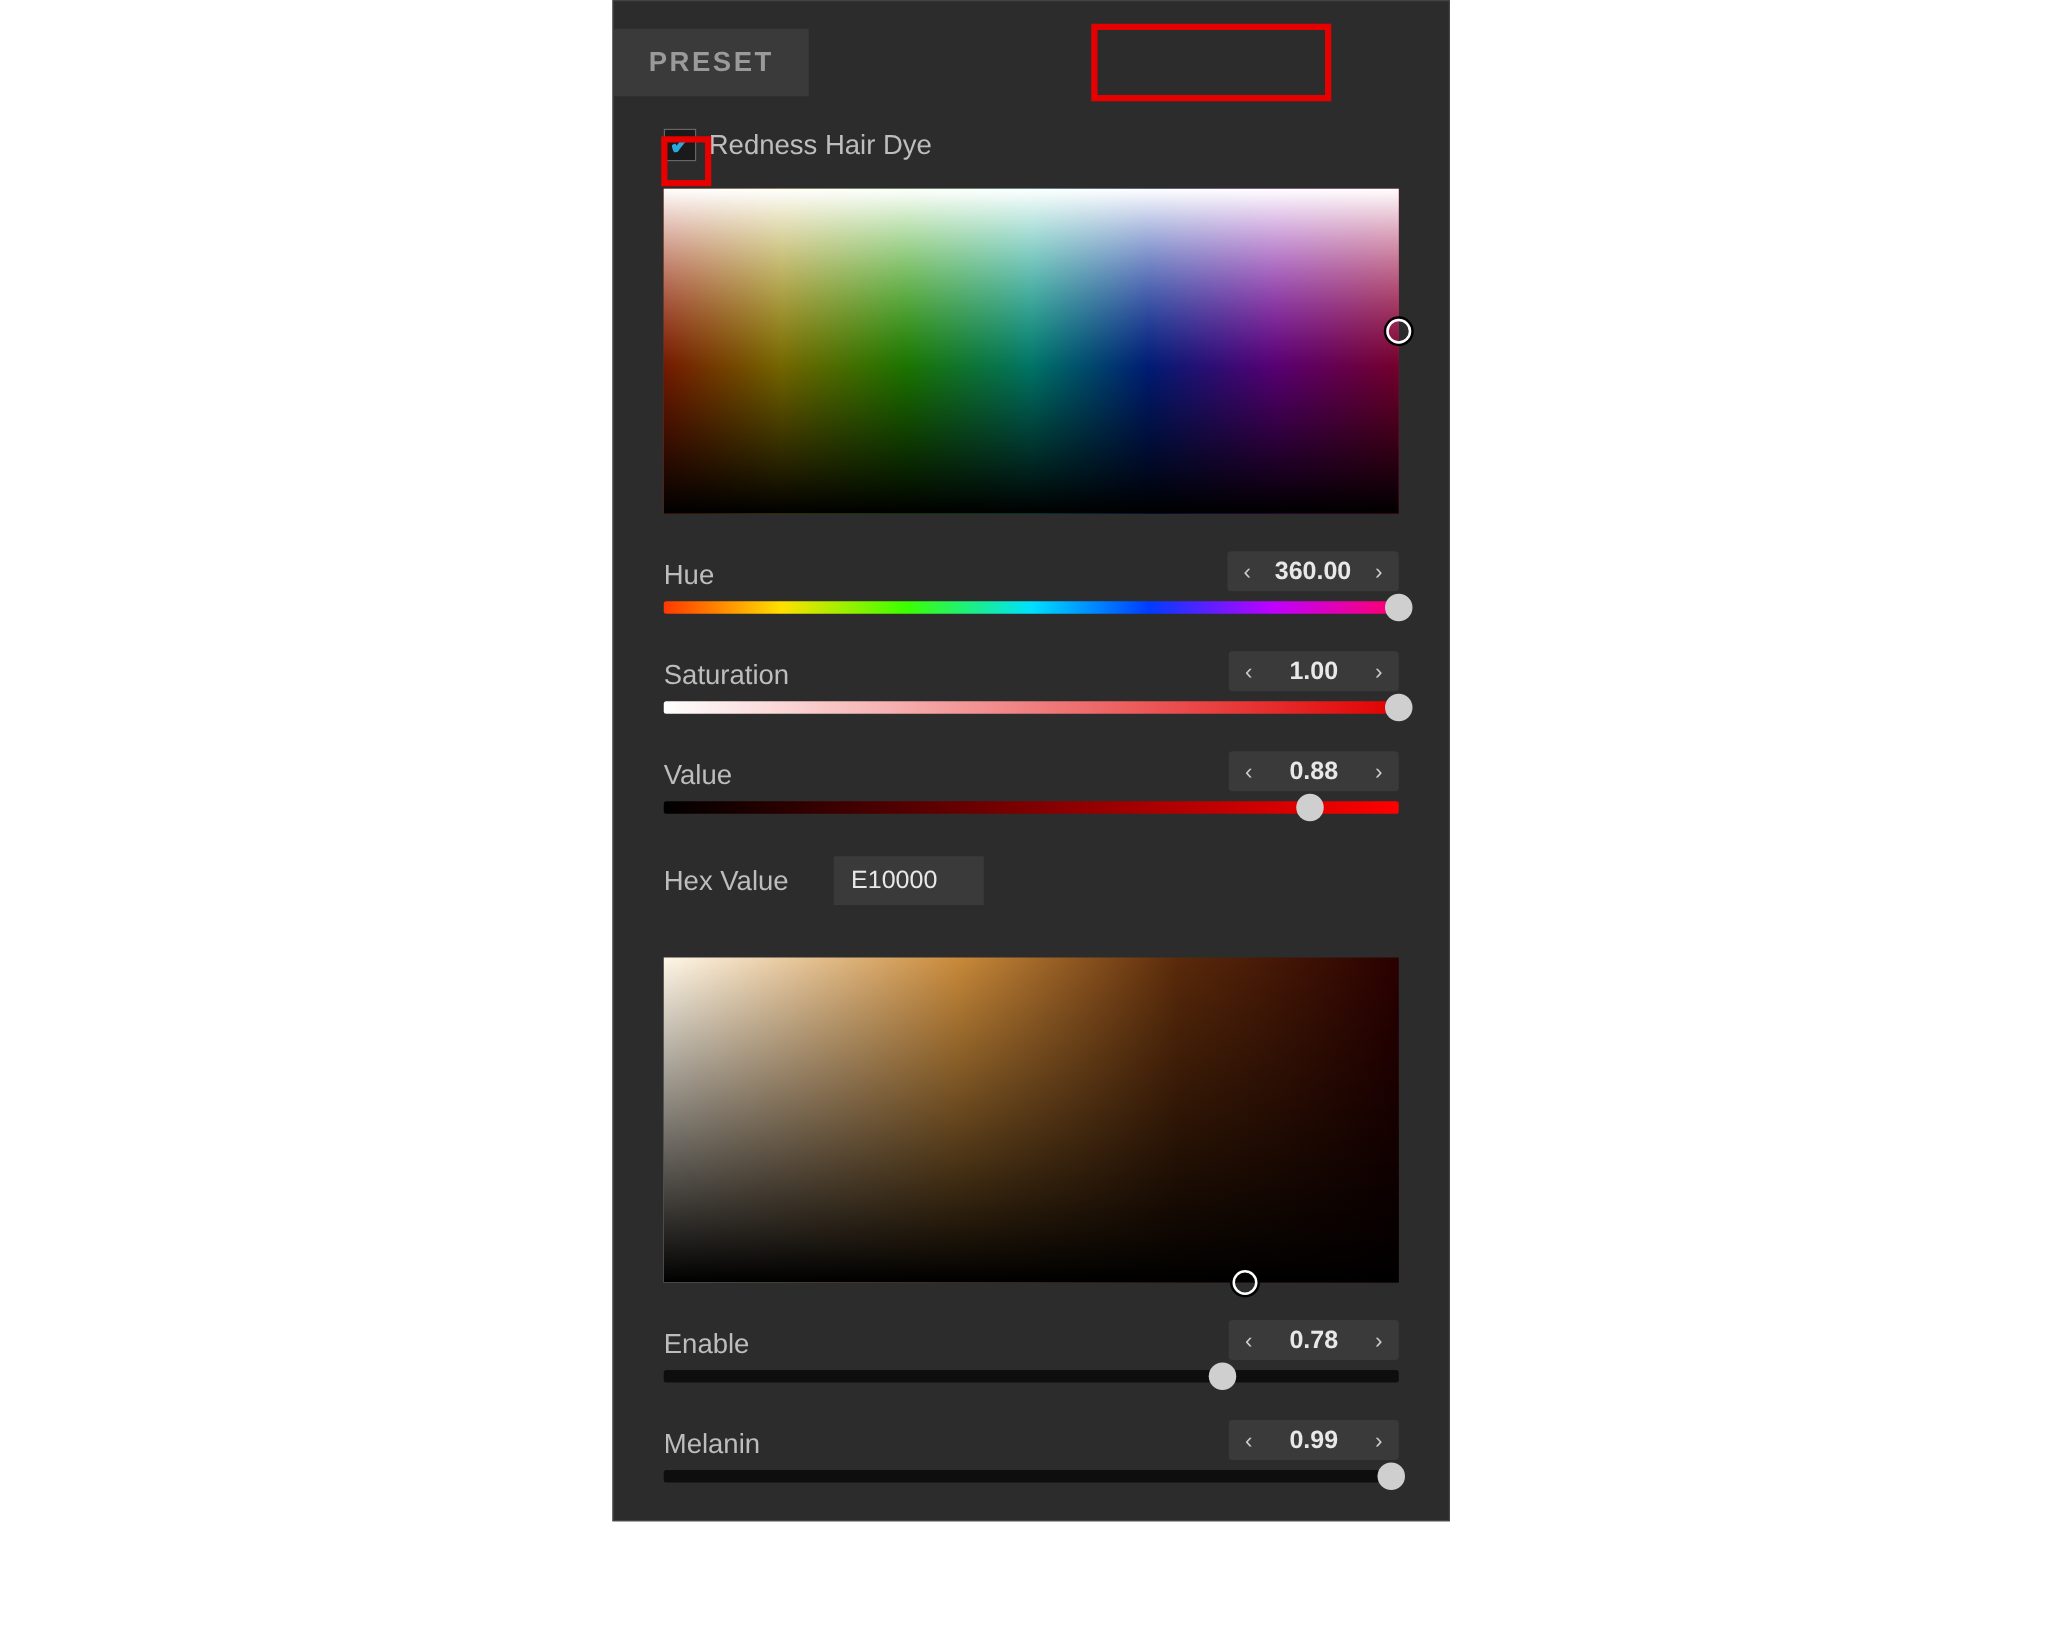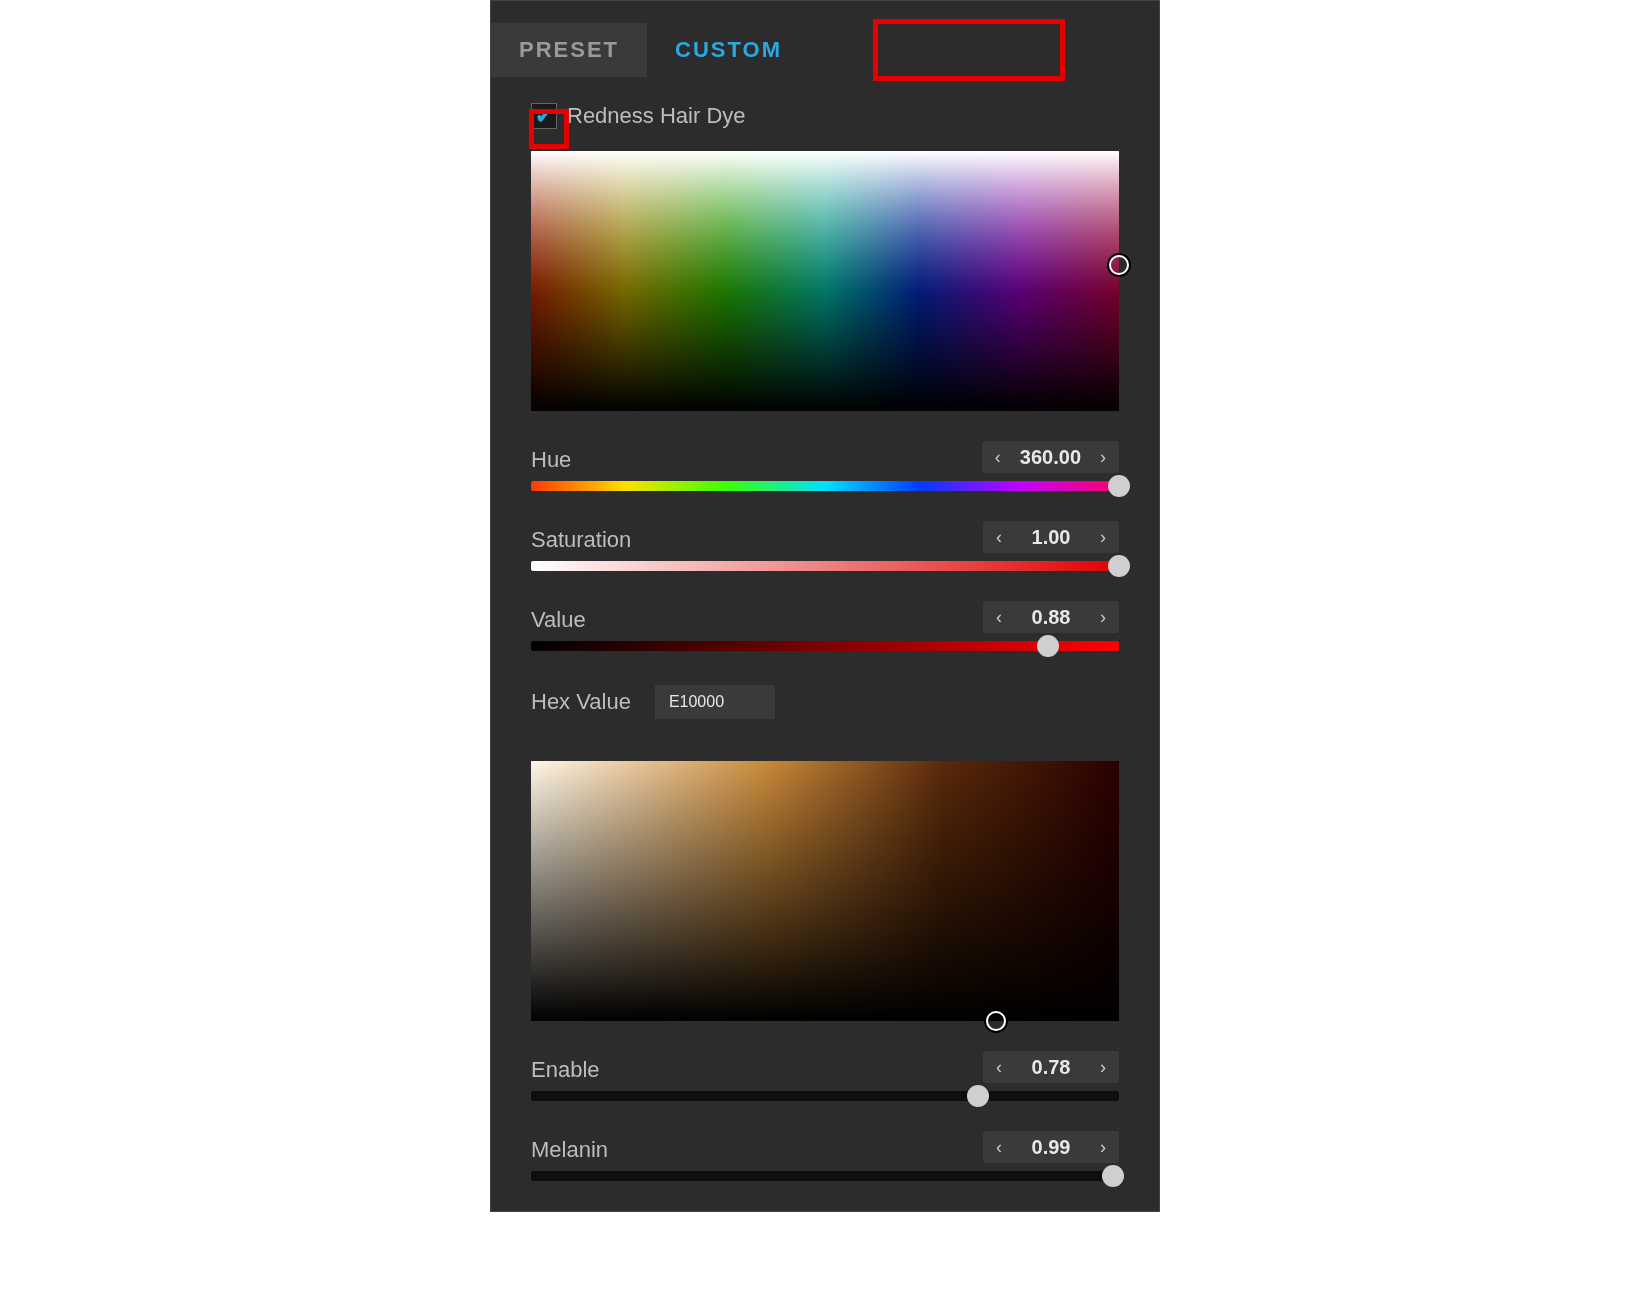--- a/index.html
+++ b/index.html
@@ -127,27 +127,27 @@
     background: linear-gradient(to right, #000000 0%, #ff0000 100%);
   }
   .grad-mel {
     background: #0e0e0e;
   }
   .grad-red {
     background: #0e0e0e;
   }
 
   .hex-row {
-    display:flex; align-items:center; gap:24px;
+    display:flex; align-items:center; gap:36px;
     margin-top: 34px;
     color:#bdbdbd; font-size:22px;
   }
   .hex-input {
     background:#3a3a3a; color:#e8e8e8;
-    padding:8px 14px; font-size:16px;
+    padding:8px 14px; font-size:20px;
     border:none; width:120px;
     font-family:inherit;
   }
 
   .skin-field {
     margin-top: 42px;
     width:100%; height:260px;
     position:relative;
     background:
       linear-gradient(to bottom, rgba(0,0,0,0) 0%, #000 100%),
@@ -158,21 +158,20 @@
 </head>
 <body>
 
 <div class="panel">
 
   <div class="highlight-box hl-custom"></div>
   <div class="highlight-box hl-check"></div>
 
   <div class="tabs">
     <div class="tab inactive">PRESET</div>
-    <div class="tab active">CUSTOM</div>
   </div>
 
   <div class="inner">
 
     <div class="check-row">
       <div class="checkbox">
         <span class="checkmark">✔</span>
       </div>
       <span>Redness Hair Dye</span>
     </div>

